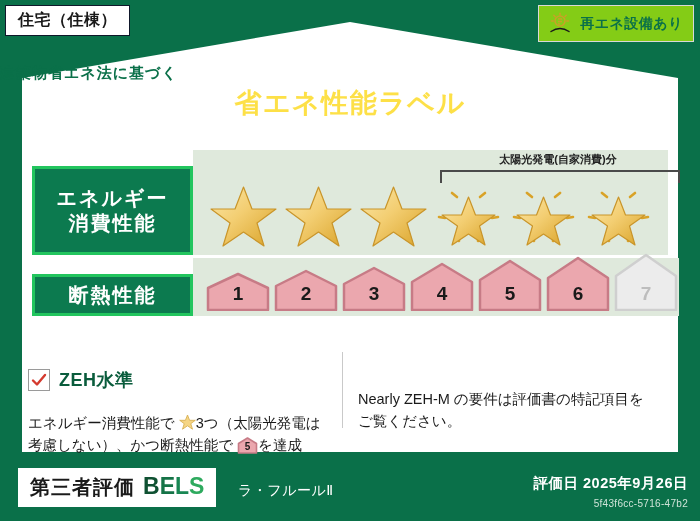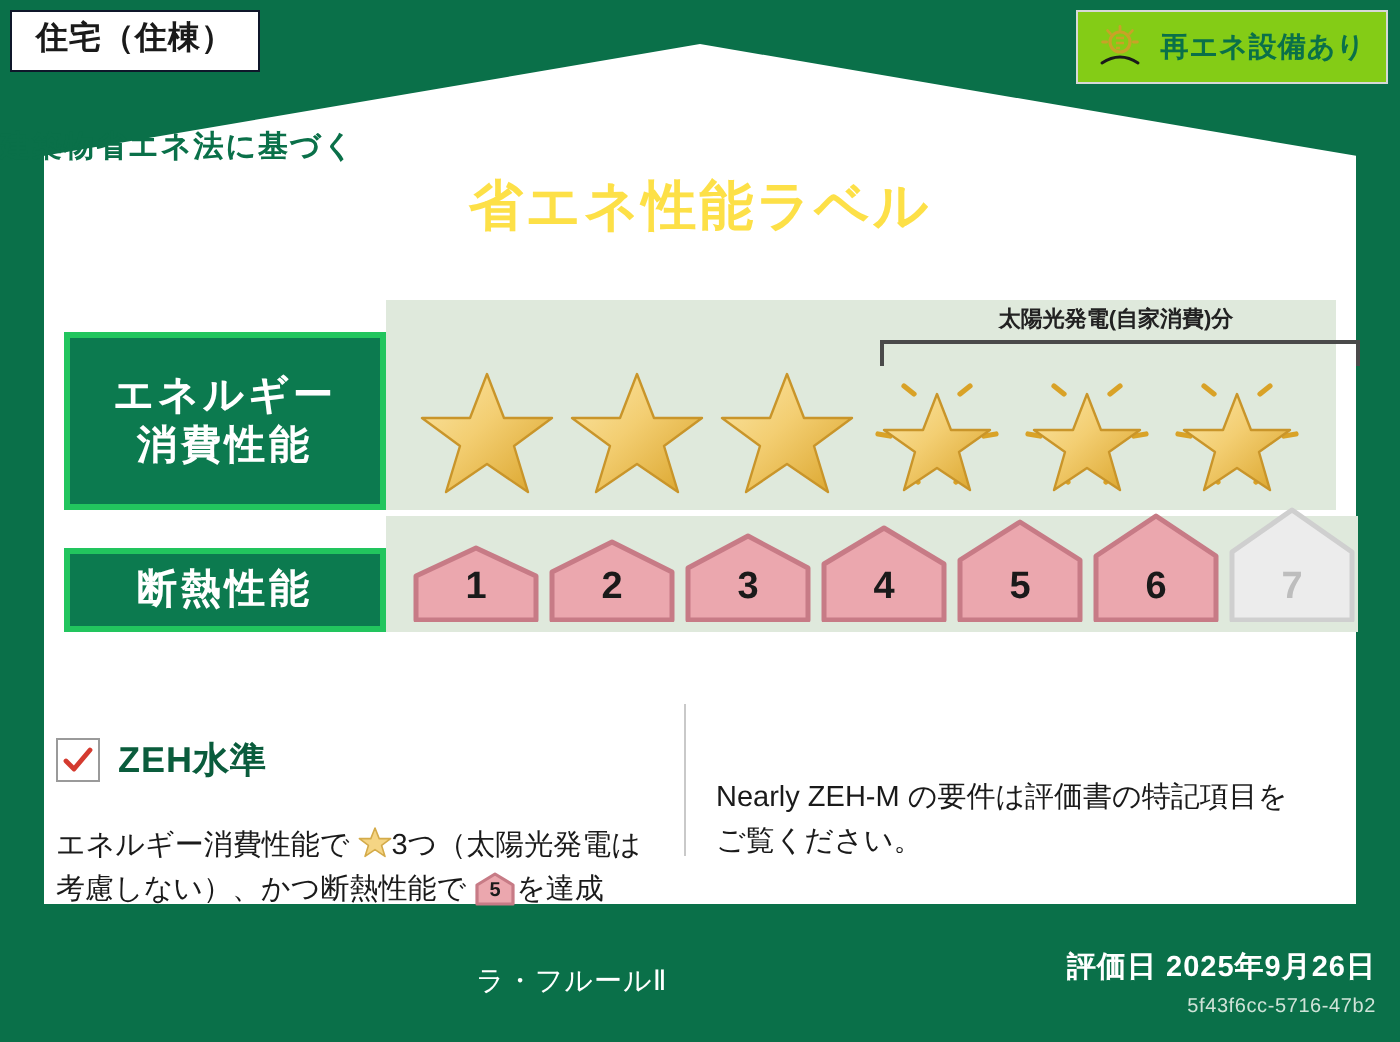--- a/index.html
+++ b/index.html
@@ -334,19 +334,23 @@
     </div>
   </div>
 
   <div class="divider"></div>
 
   <div class="crit crit-right">
     <div class="crit-body">Nearly ZEH-M の要件は評価書の特記項目をご覧ください。</div>
   </div>
 
   <div class="footer">
+    <div class="bels-box">
+      <span class="bels-jp">第三者評価</span>
+      <span class="bels-b"><span>B</span><span class="bels-e">E</span><span class="bels-l">L</span><span class="bels-s">S</span></span>
+    </div>
     <div class="project-name">ラ・フルールⅡ</div>
     <div class="eval-date"><span>評価日</span>
       <span>2025年9月26日</span></div>
     <div class="eval-id">5f43f6cc-5716-47b2</div>
   </div>
 
 </div>
 
 </body></html>

